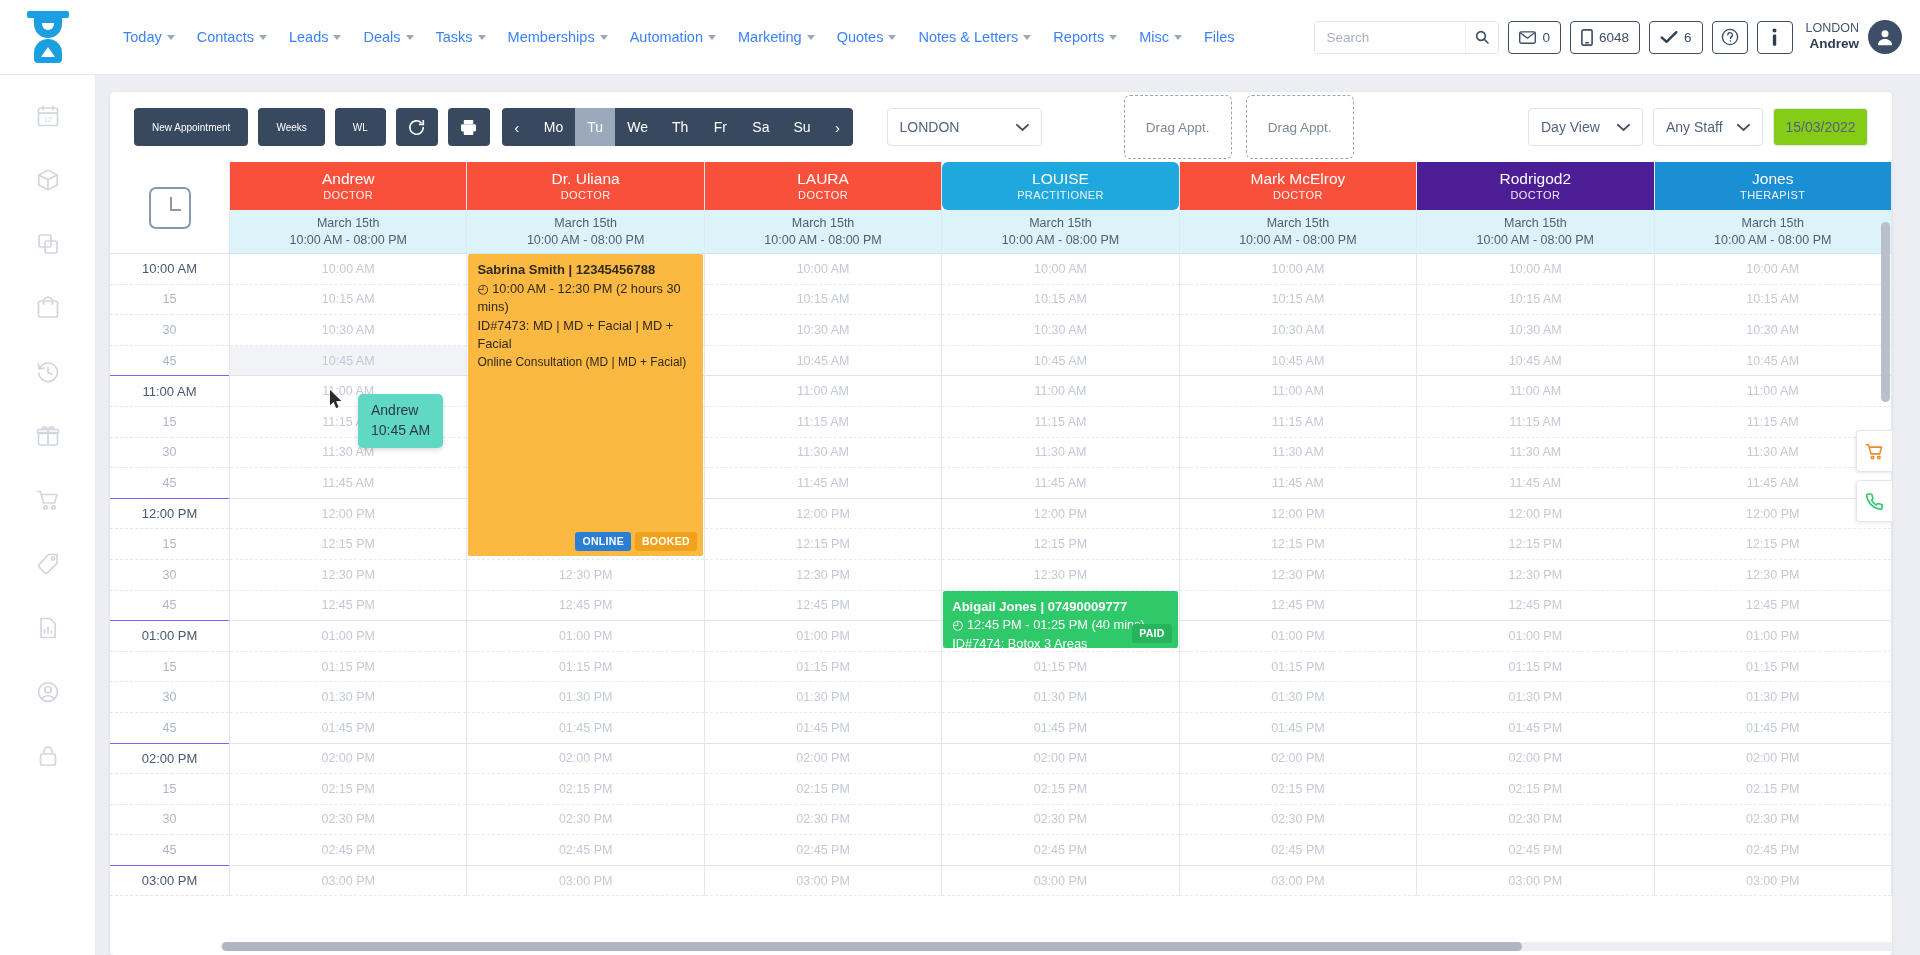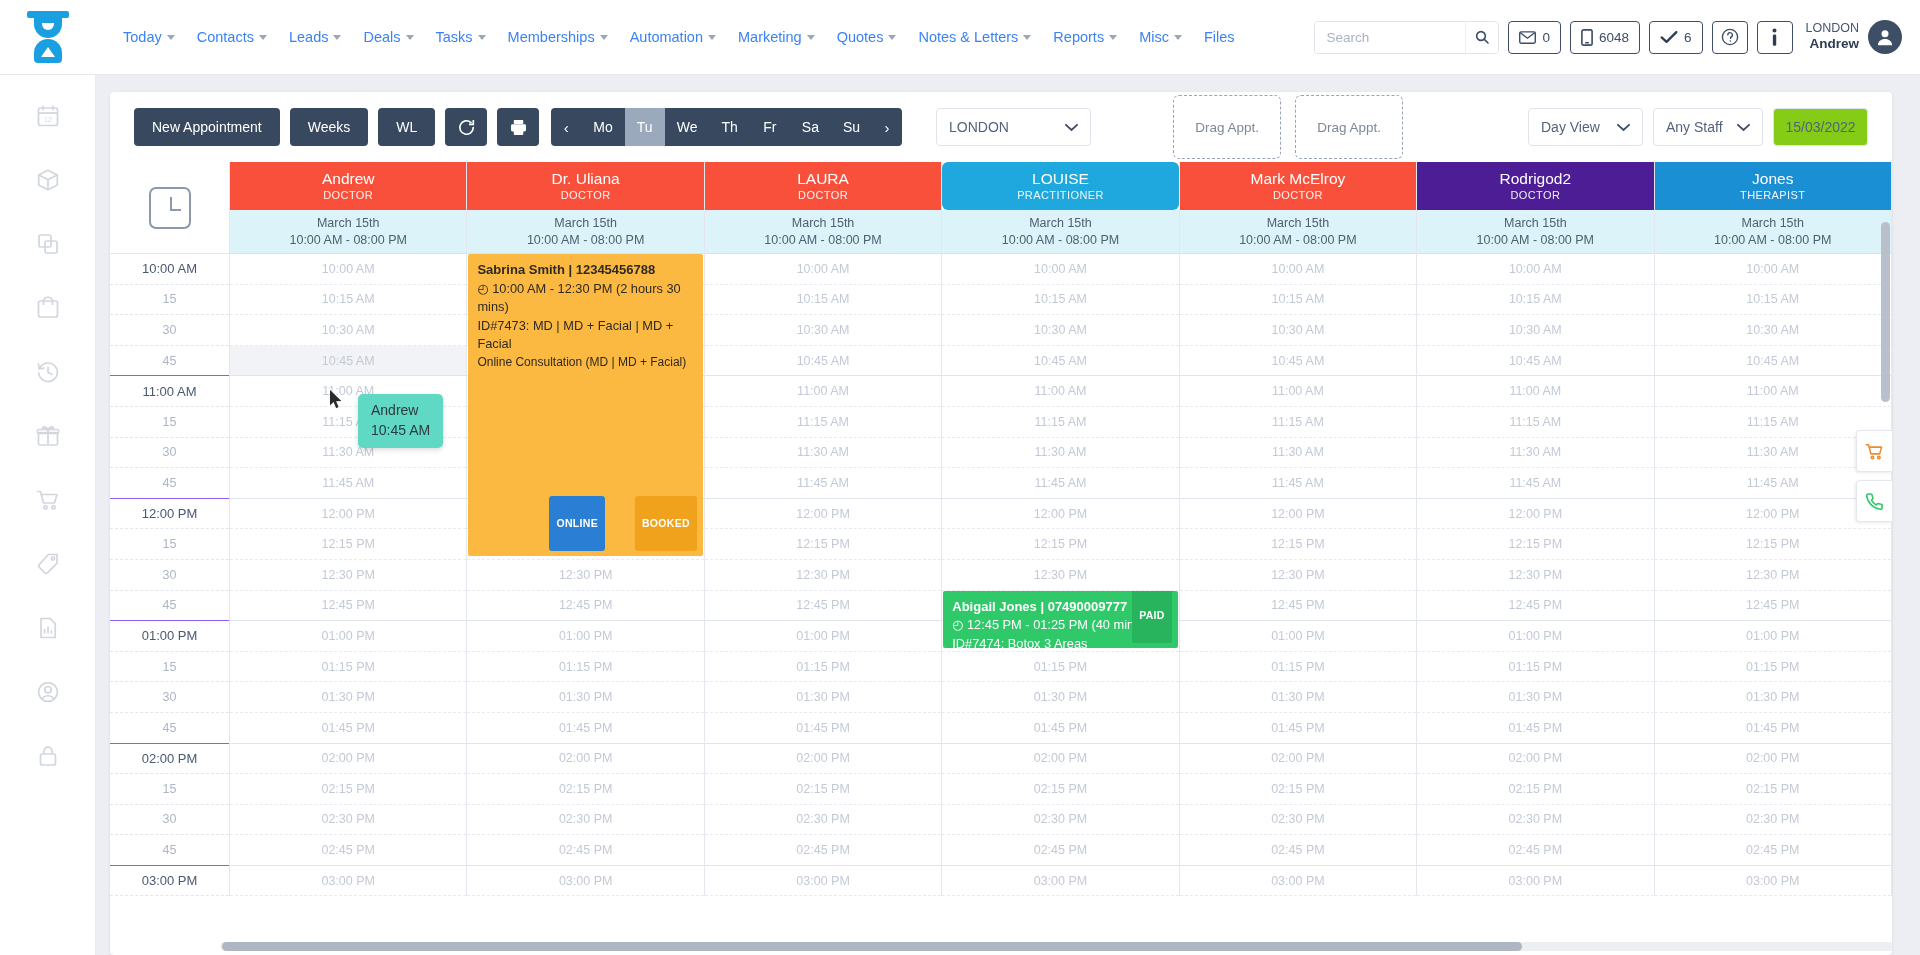--- a/index.html
+++ b/index.html
@@ -87,21 +87,21 @@
   .content {
     position: absolute; left: 110px; top: 92px; width: 1782px; height: 863px;
     background: #ffffff; border-radius: 4px; box-shadow: 0 1px 3px rgba(40,50,70,.10);
     overflow: hidden;
   }
 
   
   .toolbar { height: 70px; display: flex; align-items: center; padding: 0 24px; gap: 10px; }
   .btn-dark {
     background: #38495f; color: #fff; border: none; border-radius: 4px;
-    height: 38px; padding: 0 18px; font-size: 14px; cursor: pointer;
+    height: 38px; padding: 0 18px; font-size: 10px; cursor: pointer;
     font-family: inherit; display: flex; align-items: center; justify-content: center;
   }
   .btn-dark.icon-only { width: 42px; padding: 0; }
   .daystrip { display: flex; height: 38px; border-radius: 4px; overflow: hidden; background: #38495f; margin-left: 2px; }
   .daystrip div {
     min-width: 40px; padding: 0 12px; display: flex; align-items: center; justify-content: center;
     color: #fff; font-size: 14px; cursor: pointer;
   }
   .daystrip div.arrow { min-width: 30px; padding: 0 9px; font-size: 15px; }
   .daystrip div.active { background: #9aa9bb; }
@@ -161,22 +161,22 @@
 
   
   .appt { position: absolute; left: 1px; right: 1px; border-radius: 2px;
           padding: 7px 9px; font-size: 13px; line-height: 1.45; overflow: hidden;
           cursor: pointer; z-index: 5; }
   .appt .ttl { font-weight: 700; font-size: 13px; }
   .appt .ln { font-size: 12.8px; }
   .appt.orange { background: #fcb941; color: #2e2a22; }
   .appt.green { background: #2fc96a; color: #fff; }
   .badges { position: absolute; right: 6px; bottom: 5px; display: flex; gap: 4px; }
-  .bdg { font-size: 10.5px; font-weight: 700; color: #fff; padding: 20px 7px;
-         border-radius: 3px; letter-spacing: .3px; margin-left: 26px; }
+  .bdg { font-size: 10.5px; font-weight: 700; color: #fff; padding: 2px 7px;
+         border-radius: 3px; letter-spacing: .3px; }
   .bdg.online { background: #2a7fd4; }
   .bdg.booked { background: #f0a21c; }
   .bdg.paid { background: #28b45d; }
   .appt .sub { font-size: 12px; }
 
   .tooltip {
     position: absolute; z-index: 60; background: #5fd9c4; border-radius: 5px;
     padding: 7px 13px; font-size: 14px; color: #2d3a42; line-height: 1.42;
     box-shadow: 0 2px 5px rgba(0,0,0,.15);
   }

